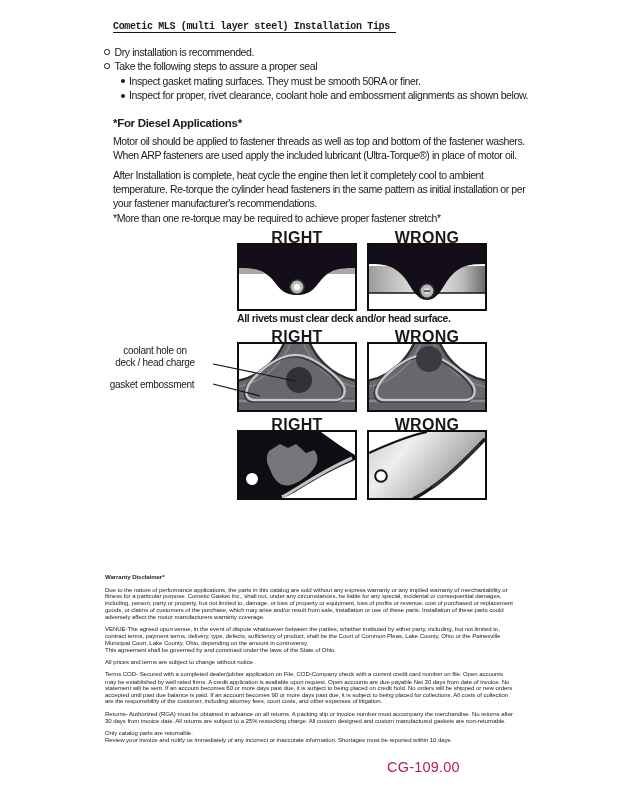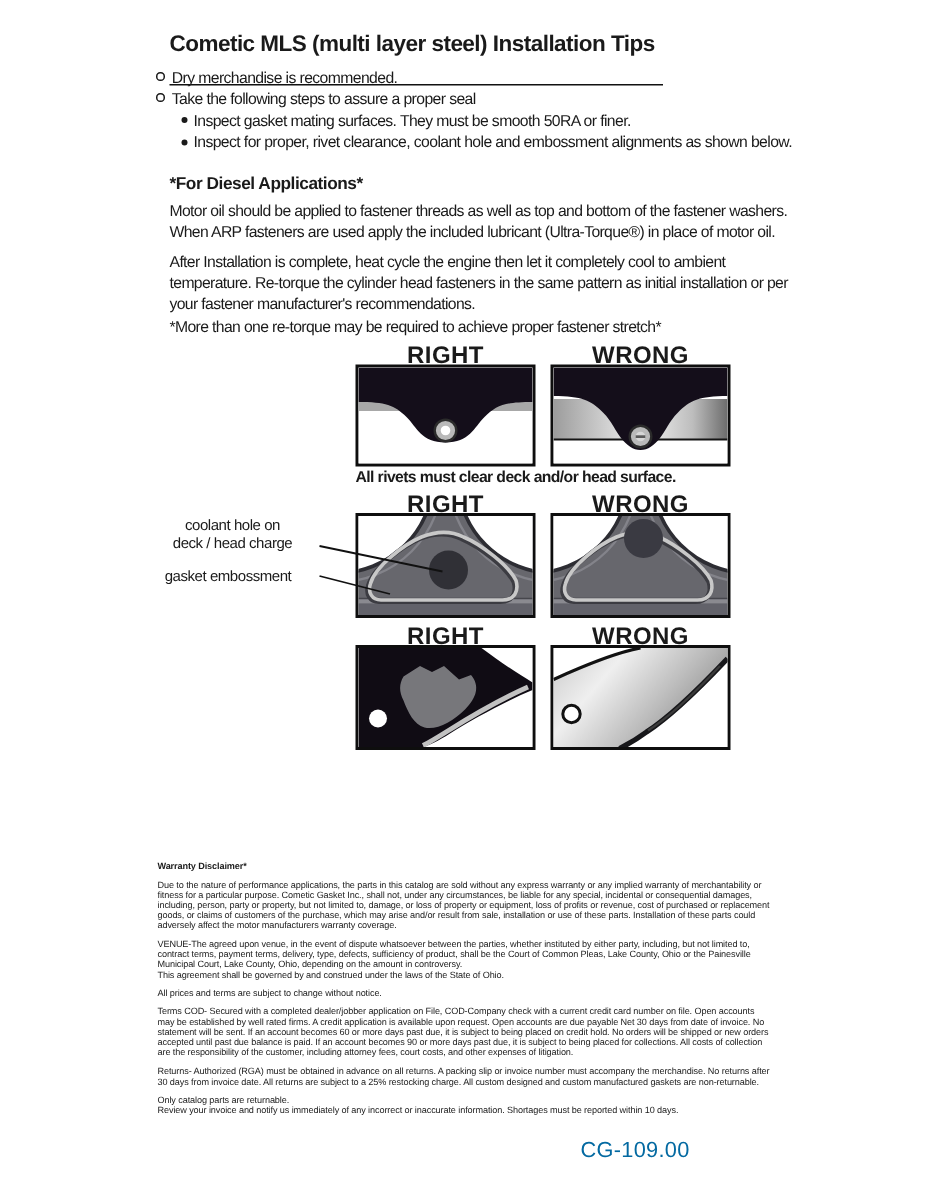--- a/index.html
+++ b/index.html
@@ -3,23 +3,24 @@
 <meta charset="utf-8">
 <style>
   html,body { margin:0; padding:0; background:#ffffff; }
   .page {
     position:relative; width:618px; height:800px; background:#ffffff;
     font-family:"Liberation Sans", sans-serif; color:#1a1a1a; overflow:hidden;
   }
   
   .title {
     position:absolute; left:113px; top:21px; margin:0;
-    font-size:15px; font-weight:bold; letter-spacing:-0.35px;
-    border-bottom:1.6px solid #111; padding-bottom:18px; padding-right:6px;
+    font-size:10px; font-weight:bold; letter-spacing:-0.35px;
+    border-bottom:1.6px solid #111; padding-bottom:0; padding-right:6px;
     display:inline-block;
+    font-family:Liberation Mono, monospace;
   }
   .tips { position:absolute; left:104px; top:45px; width:420px;
     font-size:10.5px; line-height:14.4px; letter-spacing:-0.4px; }
   .tip-row { white-space:nowrap; }
   .tip-row.sub { padding-left:17px; }
   .cb { display:inline-block; width:3.5px; height:3.5px; border:1.1px solid #1a1a1a;
     border-radius:50%; margin-right:5px; vertical-align:1.5px; }
   .db { display:inline-block; width:4px; height:4px; background:#1a1a1a;
     border-radius:50%; margin-right:4px; vertical-align:1.5px; }
   .diesel-head { position:absolute; left:113px; top:117px; margin:0;
@@ -49,32 +50,32 @@
   .ann-lines { position:absolute; left:205px; top:352px; }
   
   .fineprint { position:absolute; left:105px; top:574px; width:622px;
     transform:scale(0.66); transform-origin:0 0;
     font-size:9.2px; line-height:10.3px; letter-spacing:-0.1px; color:#1c1c1c; }
   .fineprint p { margin:0 0 8.5px 0; }
   .fineprint p.no-gap { margin-bottom:0; }
   .fp-head { font-weight:bold; }
   
   .page-code { position:absolute; left:387px; top:759px; font-size:14.5px;
-    letter-spacing:0.2px; color:#0369a1; }
+    letter-spacing:0.2px; color:#be185d; }
 </style>
 </head>
 <body>
 
 <div class="page">
 
   <h1 class="title">Cometic MLS (multi layer steel) Installation Tips</h1>
 
   <div class="tips">
     <div class="tip-row">
-      <span class="cb"></span><span>Dry merchandise is recommended.</span>
+      <span class="cb"></span><span>Dry installation is recommended.</span>
     </div>
     <div class="tip-row">
       <span class="cb"></span><span>Take the following steps to assure a proper seal</span>
     </div>
     <div class="tip-row sub">
       <span class="db"></span><span>Inspect gasket mating surfaces.  They must be smooth 50RA or finer.</span>
     </div>
     <div class="tip-row sub">
       <span class="db"></span><span>Inspect for proper, rivet clearance, coolant hole and embossment alignments as shown below.</span>
     </div>

